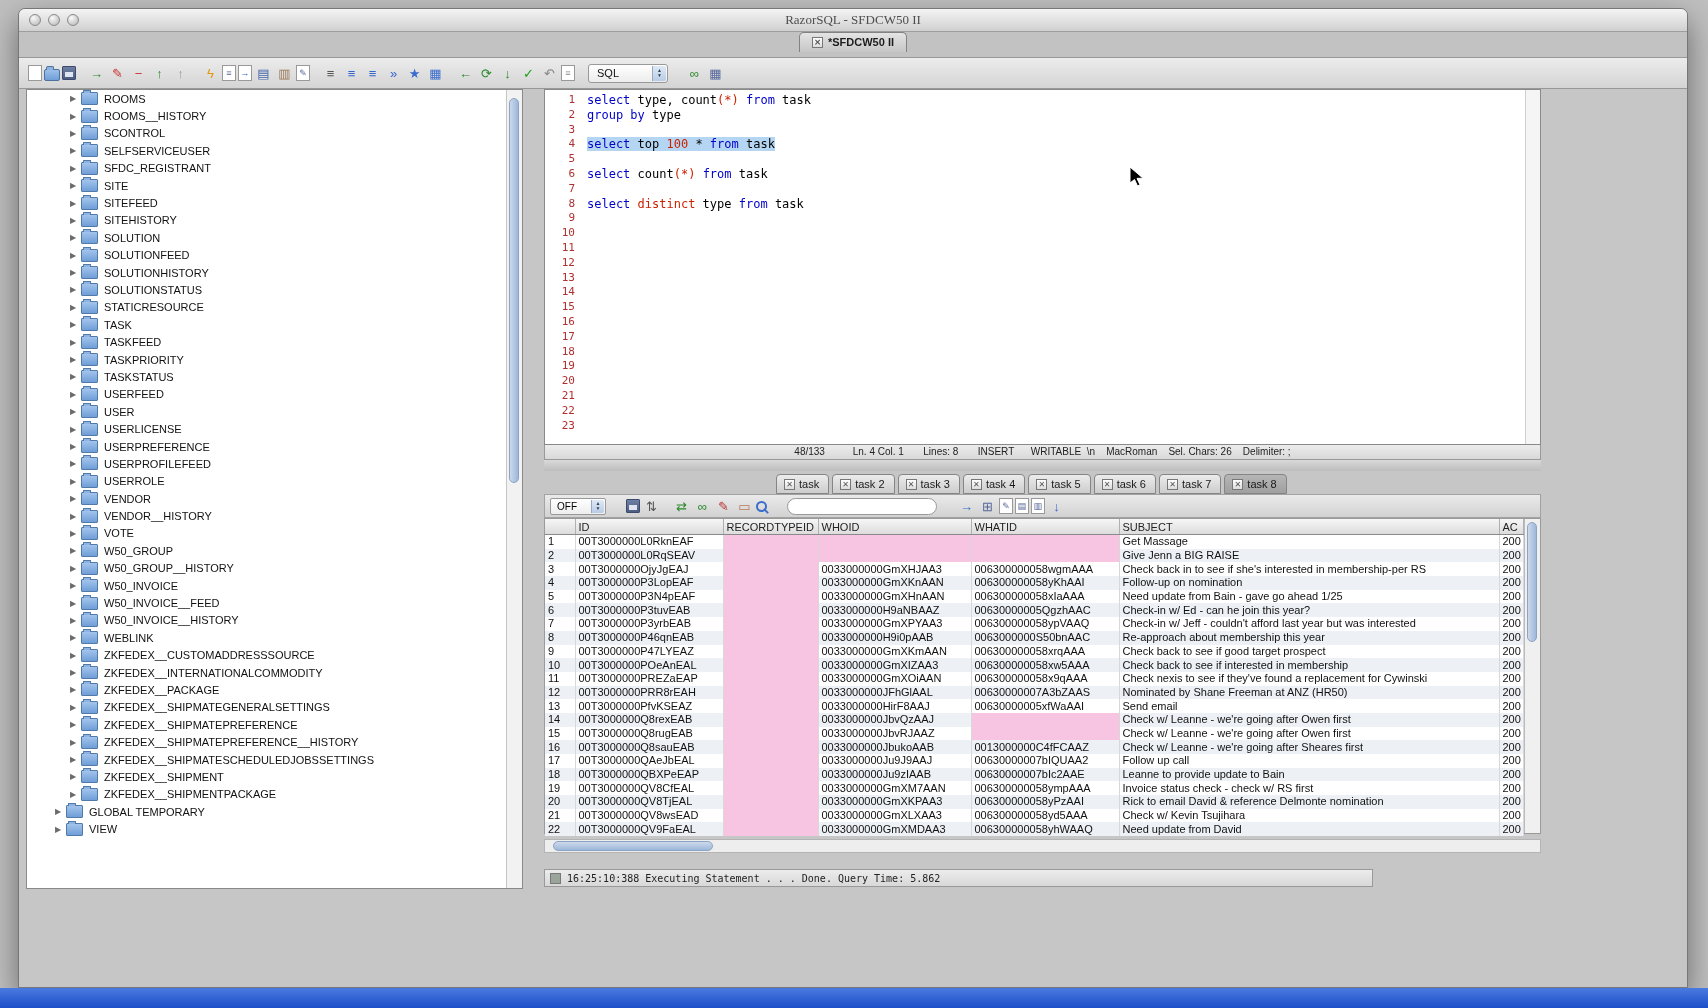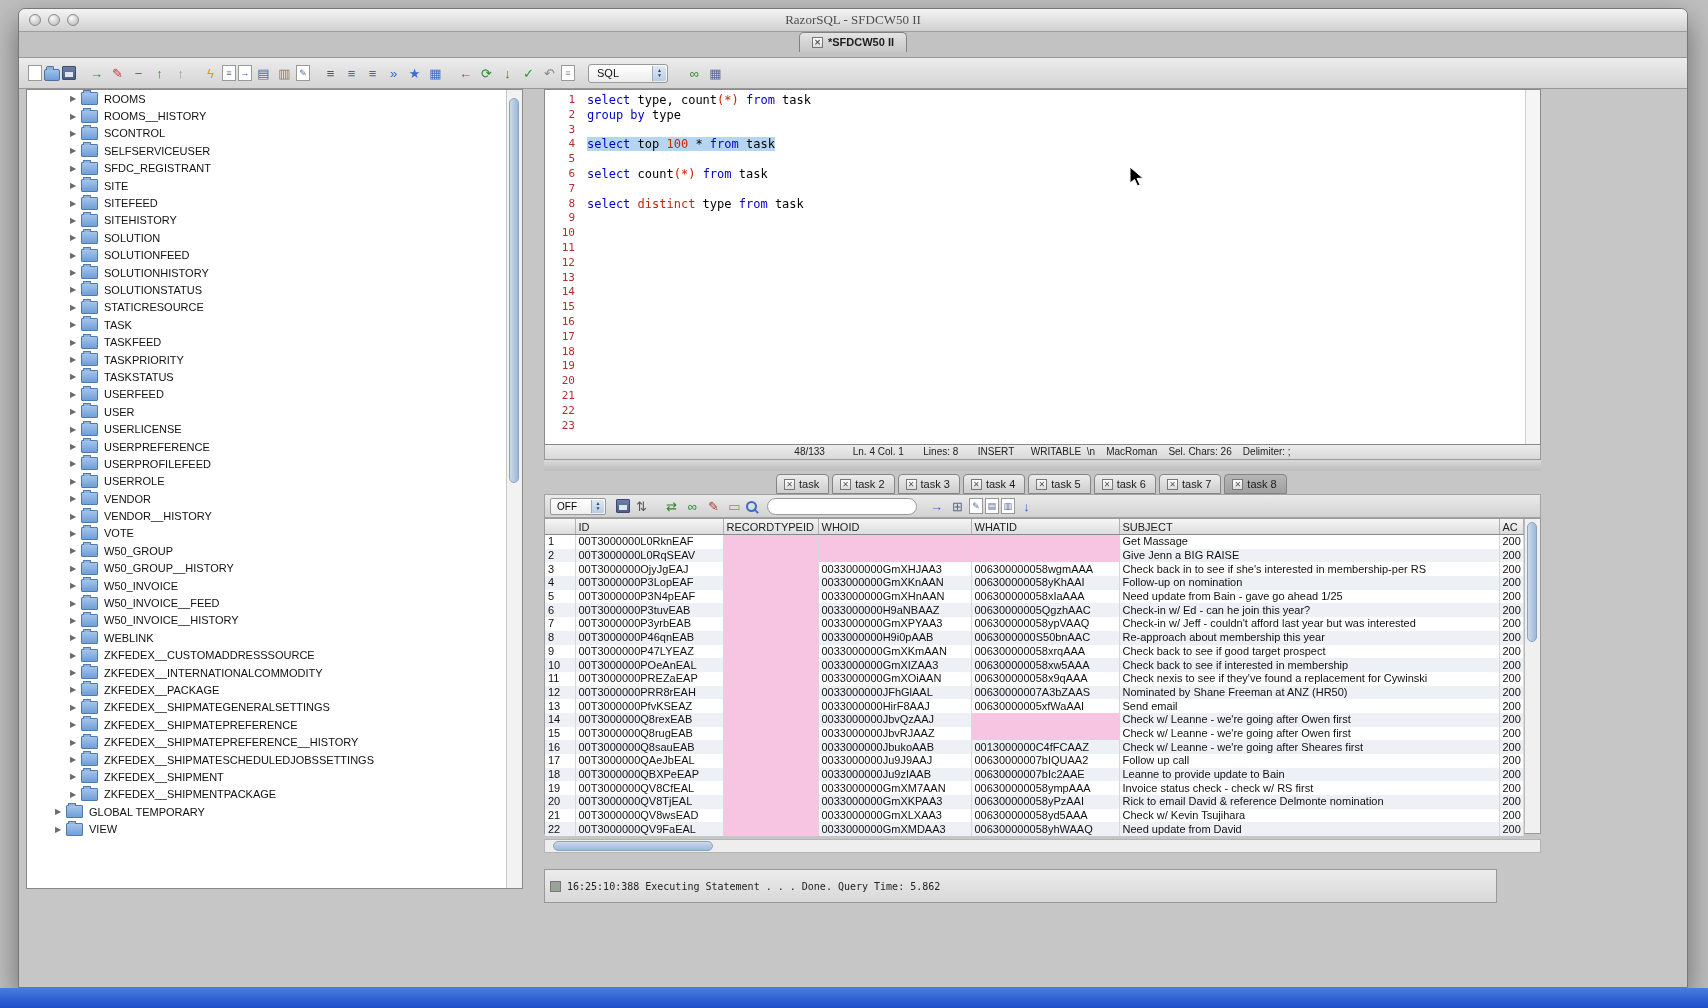--- a/index.html
+++ b/index.html
@@ -93,21 +93,21 @@
     display:flex;align-items:flex-end;padding-left:232px;box-sizing:border-box;gap:3px;}
   .rtab{display:flex;align-items:center;gap:4px;padding:3px 9px 3px 7px;font-size:11px;color:#1a1a1a;
     border:1px solid #858585;border-radius:4px 4px 0 0;background:linear-gradient(#ececec,#cdcdcd);white-space:nowrap;}
   .rtab.selected{background:linear-gradient(#b6b6b6,#a0a0a0);}
   .rtabx{width:11px;height:11px;border:1px solid #777;background:linear-gradient(#fff,#ddd);
     font-size:8px;line-height:9px;text-align:center;color:#555;box-sizing:border-box;flex:none;}
   .rtabx::before{content:"✕";}
   
   .results-toolbar{position:absolute;left:0;top:405px;width:997px;height:24px;box-sizing:border-box;
     background:linear-gradient(#eaeaea,#d2d2d2);border:1px solid #a2a2a2;
-    display:flex;align-items:center;gap:3px;padding:0 5px;}
+    display:flex;align-items:center;gap:13px;padding:0 5px;}
   .off-select{width:56px;height:17px;background:linear-gradient(#fff,#eee);border:1px solid #999;
     border-radius:2px;display:flex;align-items:center;font-size:10px;padding-left:6px;
     position:relative;box-sizing:border-box;margin-right:6px;}
   .off-select .stepper{width:12px;}
   .search-input{width:132px;height:15px;border:1px solid #999;border-radius:9px;background:#fff;
     margin:0 6px;font-size:10px;padding:0 8px;outline:none;}
   .mag{width:11px;height:11px;border:2px solid #3a6ccc;border-radius:50%;position:relative;box-sizing:border-box;}
   .mag::after{content:"";position:absolute;width:6px;height:2px;background:#3a6ccc;
     transform:rotate(45deg);right:-4px;bottom:-2px;}
   
@@ -125,23 +125,23 @@
   table.grid td.nullc{background:#f7c4e1;}
   .v-scroll{position:absolute;right:0;top:0;bottom:0;width:15px;background:#f0f0f0;
     border-left:1px solid #bbb;}
   .v-thumb{position:absolute;left:2px;top:3px;width:10px;height:120px;border-radius:6px;
     background:linear-gradient(90deg,#cdd9ea,#9db8da);border:1px solid #8ba3c4;box-sizing:border-box;}
   .h-scroll{position:absolute;left:0;top:750px;width:997px;height:14px;background:#eee;
     border:1px solid #b4b4b4;box-sizing:border-box;}
   .h-thumb{position:absolute;left:8px;top:1px;height:10px;width:160px;border-radius:6px;
     background:linear-gradient(#cdd9ea,#9db8da);border:1px solid #8ba3c4;box-sizing:border-box;}
   
-  .bottom-status{position:absolute;left:0;top:780px;width:953px;height:18px;box-sizing:border-box;
+  .bottom-status{position:absolute;left:0;top:780px;width:829px;height:18px;box-sizing:border-box;
     border:1px solid #999;background:linear-gradient(#ececec,#d8d8d8);
-    display:flex;align-items:center;gap:6px;padding:16px 5px;
+    display:flex;align-items:center;gap:6px;padding:0 5px;
     font-family:"DejaVu Sans Mono",monospace;font-size:10px;color:#222;}
   .status-square{width:9px;height:9px;background:#9aa49a;border:1px solid #777;flex:none;}
   
   .cursor{position:absolute;left:1128px;top:166px;width:20px;height:22px;z-index:50;}
 </style>
 </head>
 <body>
 
 <div class="window">
 

